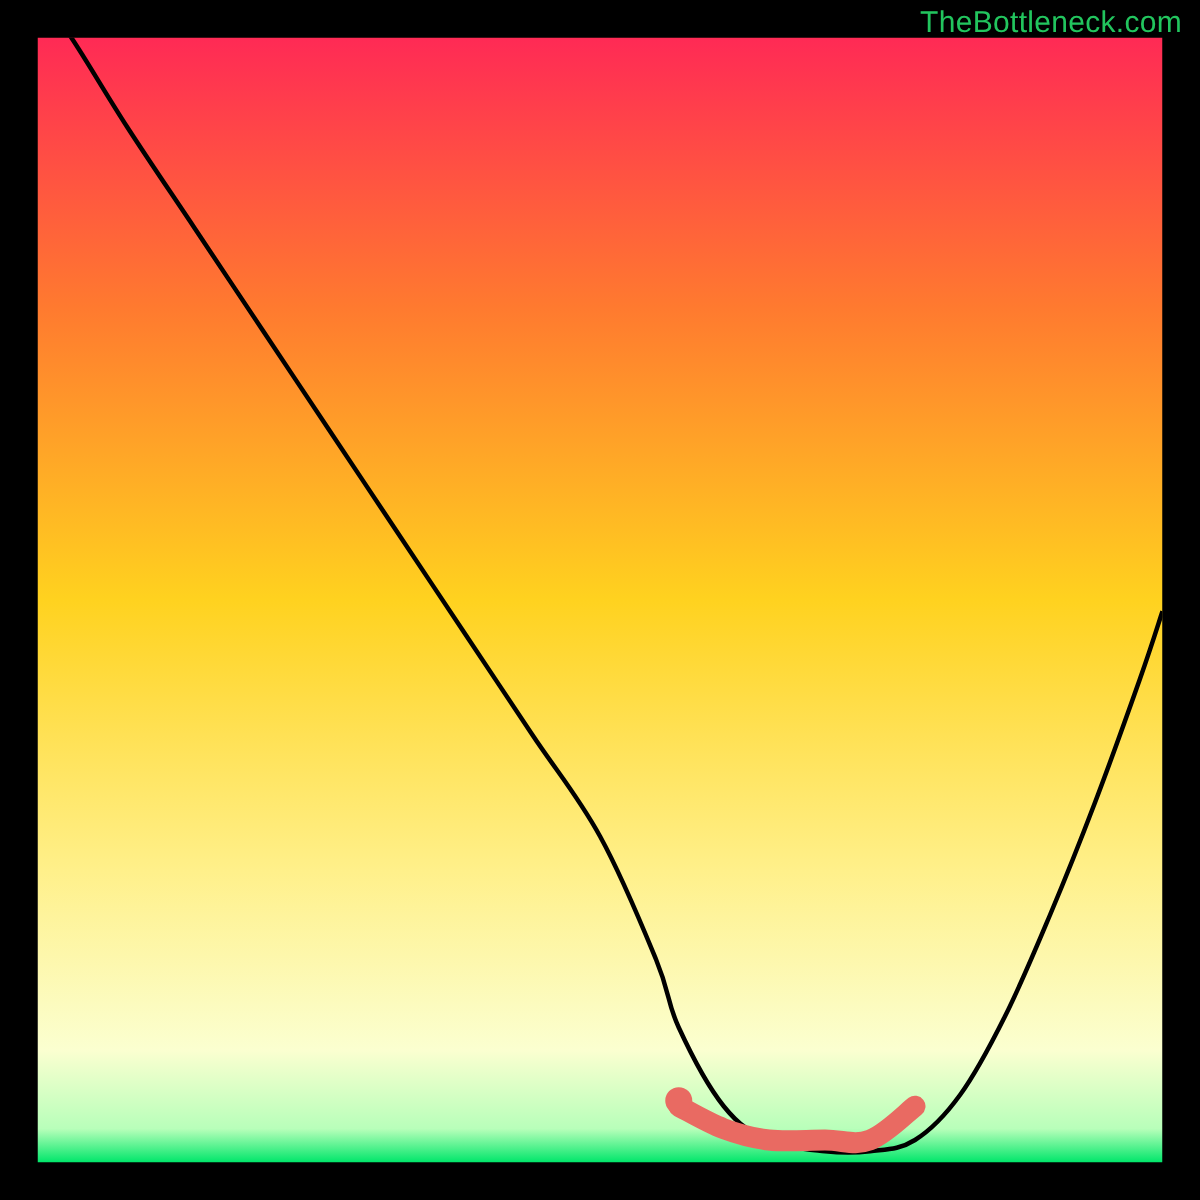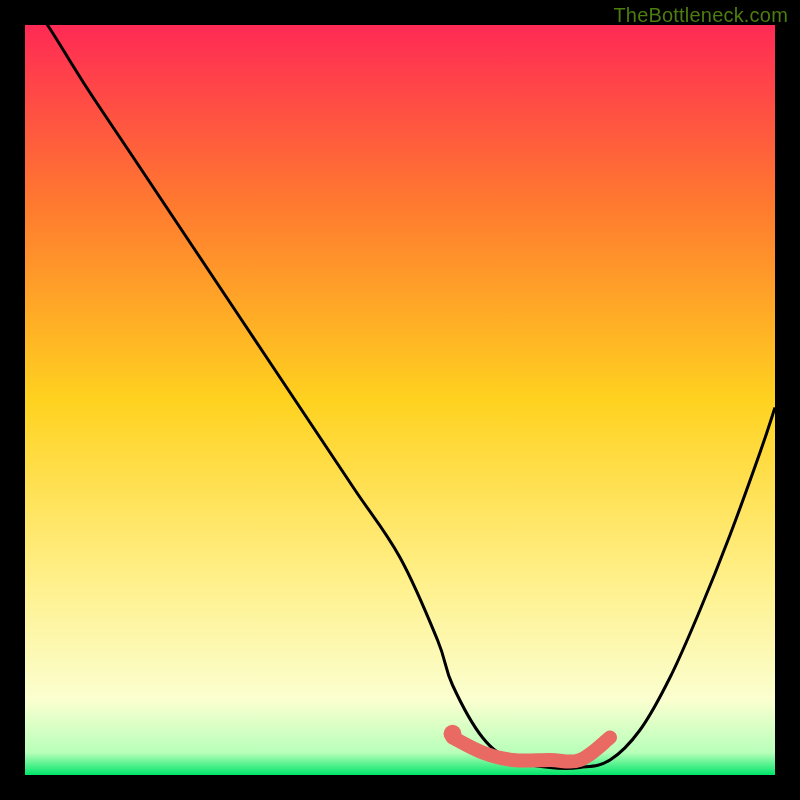--- a/index.html
+++ b/index.html
@@ -14,21 +14,21 @@
   .stage {
     position: relative;
     width: 800px;
     height: 800px;
     background: #000;
   }
   .watermark {
     position: absolute;
     top: 4px;
     right: 12px;
-    color: #4d7c0f;
+    color: #22c55e;
     font-size: 20px;
     font-weight: 400;
     letter-spacing: 0.2px;
     z-index: 10;
     user-select: none;
   }
   .plot {
     position: absolute;
     left: 25px;
     top: 25px;

